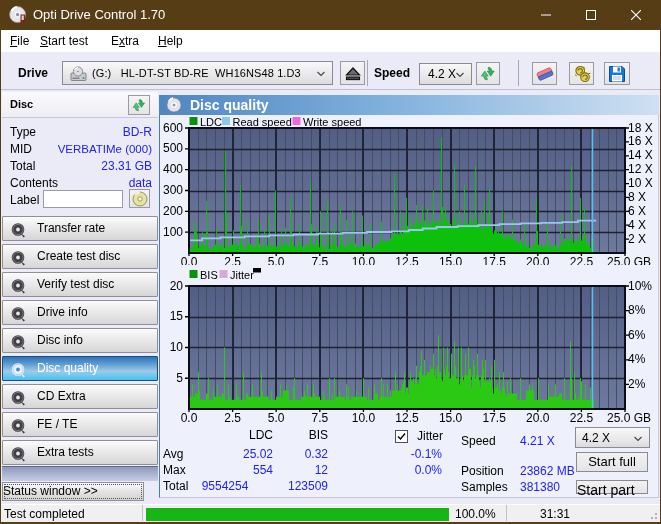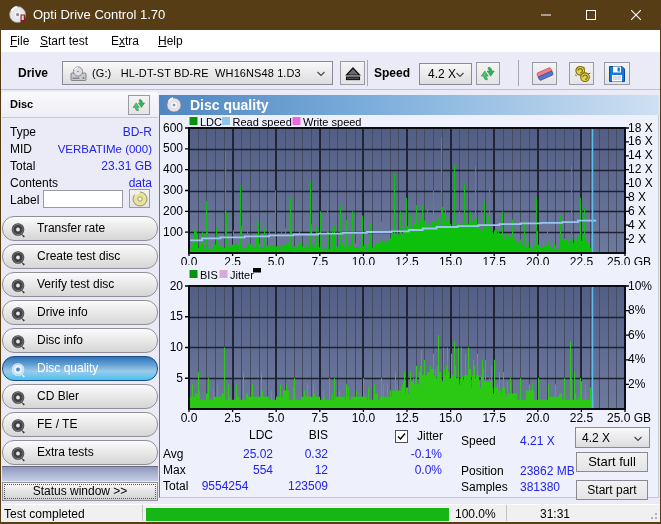--- a/index.html
+++ b/index.html
@@ -10,21 +10,21 @@
 #titlebar .txt{left:33px;top:0;line-height:30px;color:#fff;font-size:13px}
 .winbtn{top:0;width:45px;height:30px;color:#fff;text-align:center;line-height:29px;font-size:14px}
 #menubar{left:1px;top:30px;width:659px;height:22px;background:#fff;line-height:22px}
 #menubar span{top:0}
 #menubar u{text-decoration:underline}
 #toolbar{left:1px;top:52px;width:659px;height:38px;background:#ebebf7;border-bottom:1px solid #c0c0cc}
 .combo{background:linear-gradient(#f6f6f6,#eding);border:1px solid #8a8a94;background:linear-gradient(#f8f8f8,#e8e8ea 60%,#dcdcde)}
 .tbtn{border:1px solid #9a9aa4;background:linear-gradient(#f4f4f4,#e4e4e6)}
 .chev{position:absolute;right:7px;top:50%;margin-top:-3px;width:8px;height:8px}
 #leftpanel{left:1px;top:91px;width:156px;height:412px;background:#ebebf7}
-.navbtn{left:2px;width:156px;height:25px;border:1px solid #8f8f98;border-radius:12px;background:linear-gradient(#fbfbfb,#eaeaea 45%,#d6d6d6);line-height:23px}
+.navbtn{left:2px;width:156px;height:25px;border:1px solid #8f8f98;border-radius:1px;background:linear-gradient(#fbfbfb,#eaeaea 45%,#d6d6d6);line-height:23px}
 .navbtn .lbl{position:absolute;left:34px;top:0}
 .navbtn svg{position:absolute;left:7px;top:4px}
 .navsel{background:linear-gradient(#2f74b8,#66a2d4 35%,#9dcae9 62%,#45c3f0);border-color:#1c4c88;color:#fff}
 #statusbar{left:1px;top:504px;width:659px;height:18px;background:#f0f0f0;border-top:1px solid #fdfdfd}
 #chartpanel{left:159px;top:95px;width:500px;height:403px;background:#eef0fb;border-left:1px solid #4a7ab0;border-right:1px solid #c4c8da;border-bottom:1px solid #c4c8da}
 #chead{left:159px;top:95px;width:500px;height:20px;background:linear-gradient(90deg,#4f86c2,#7fb0dc 45%,#cfe0f2);color:#fff;font-weight:bold;font-size:14px;line-height:20px}
 svg{display:block}
 </style></head>
 <body>
 
@@ -199,21 +199,21 @@
     </svg>
     <span class="lbl">Disc quality</span>
   </div>
 <div class="abs navbtn" style="top:384px">
     <svg width="17" height="17" viewBox="0 0 17 17">
       <circle cx="8" cy="8.5" r="6.3" fill="#3f3f44"></circle>
       <circle cx="8" cy="8.5" r="5.1" fill="none" stroke="#e6e6e6" stroke-width="0.7" opacity="0.5"></circle>
       <circle cx="8" cy="8.5" r="1.9" fill="#e6e6e6"></circle>
       <path d="M11 12.5l4 2.8l-1.6 1.2z" fill="#3f3f44"></path>
     </svg>
-    <span class="lbl">CD Bler</span>
+    <span class="lbl">CD Extra</span>
   </div>
 <div class="abs navbtn" style="top:412px">
     <svg width="17" height="17" viewBox="0 0 17 17">
       <circle cx="8" cy="8.5" r="6.3" fill="#3f3f44"></circle>
       <circle cx="8" cy="8.5" r="5.1" fill="none" stroke="#e6e6e6" stroke-width="0.7" opacity="0.5"></circle>
       <circle cx="8" cy="8.5" r="1.9" fill="#e6e6e6"></circle>
       <path d="M11 12.5l4 2.8l-1.6 1.2z" fill="#3f3f44"></path>
     </svg>
     <span class="lbl">FE / TE</span>
   </div>
@@ -221,21 +221,21 @@
     <svg width="17" height="17" viewBox="0 0 17 17">
       <circle cx="8" cy="8.5" r="6.3" fill="#3f3f44"></circle>
       <circle cx="8" cy="8.5" r="5.1" fill="none" stroke="#e6e6e6" stroke-width="0.7" opacity="0.5"></circle>
       <circle cx="8" cy="8.5" r="1.9" fill="#e6e6e6"></circle>
       <path d="M11 12.5l4 2.8l-1.6 1.2z" fill="#3f3f44"></path>
     </svg>
     <span class="lbl">Extra tests</span>
   </div>
 <div class="abs" style="left:2px;top:466px;width:156px;height:1px;background:#6a6a78"></div>
 <div class="abs" style="left:2px;top:467px;width:156px;height:14px;background:linear-gradient(#8d99bf,#c6cde3)"></div>
-<div class="abs" style="left:2px;top:482px;width:156px;height:19px;background:linear-gradient(#fbfbfb,#e4e4e4 50%,#d2d2d2);border:1px solid #8f8f98;outline:1px dotted #555;outline-offset:-3px;text-align:center;line-height:17px">Status window &gt;&gt;</div>
+<div class="abs" style="left:2px;top:482px;width:142px;height:19px;background:linear-gradient(#fbfbfb,#e4e4e4 50%,#d2d2d2);border:1px solid #8f8f98;outline:1px dotted #555;outline-offset:-3px;line-height:17px">Status window &gt;&gt;</div>
 
 <div class="abs" id="chartpanel"></div>
 <div class="abs" id="chead">
  <svg class="abs" style="left:7px;top:2px" width="16" height="16" viewBox="0 0 18 18">
   <circle cx="9" cy="9" r="8" fill="#e2e2e8" stroke="#778" stroke-width="0.8"></circle>
   <circle cx="9" cy="9" r="2.4" fill="#8898b4" stroke="#fff" stroke-width="1.4"></circle>
   <path d="M3 5A8 8 0 0 1 8 1" stroke="#fff" stroke-width="1.8" fill="none"></path>
  </svg>
  <div class="abs" style="left:31px;top:0">Disc quality</div>
 </div>
@@ -358,21 +358,21 @@
 <div class="abs blue" style="left:520px;top:464px">23862 MB</div>
 <div class="abs" style="left:461px;top:480px">Samples</div>
 <div class="abs blue" style="left:520px;top:480px">381380</div>
 <div class="abs combo" style="left:575px;top:427px;width:75px;height:21px">
  <div class="abs" style="left:6px;top:3px">4.2 X</div>
  <svg class="chev" viewBox="0 0 8 8">
       <path d="M0.5 2L4 5.5L7.5 2" fill="none" stroke="#444" stroke-width="1.1"></path>
     </svg>
 </div>
 <div class="abs" style="left:576px;top:452px;width:72px;height:20px;background:linear-gradient(#f2f2f2,#e4e4e6);border:1px solid #8a8a92;text-align:center;line-height:18px;font-size:13px">Start full</div>
-<div class="abs" style="left:576px;top:480px;width:72px;height:20px;background:linear-gradient(#f2f2f2,#e4e4e6);border:1px solid #8a8a92;text-align:center;line-height:18px;font-size:12px">Start part</div>
+<div class="abs" style="left:576px;top:480px;width:72px;height:14px;background:linear-gradient(#f2f2f2,#e4e4e6);border:1px solid #8a8a92;line-height:18px;font-size:14px">Start part</div>
 
 <div class="abs" id="statusbar"></div>
 <div class="abs" style="left:4px;top:507px">Test completed</div>
 <div class="abs" style="left:142px;top:505px;width:1px;height:16px;background:#c4c4c4"></div>
 <div class="abs" style="left:146px;top:508px;width:303px;height:13px;background:#17b617"></div>
 <div class="abs" style="left:455px;top:507px">100.0%</div>
 <div class="abs" style="left:506px;top:505px;width:1px;height:16px;background:#c4c4c4"></div>
 <div class="abs" style="left:512px;top:507px;width:86px;text-align:center">31:31</div>
 <svg class="abs" style="left:648px;top:510px" width="10" height="10" viewBox="0 0 10 10">
     <g fill="#b0b0b8">

